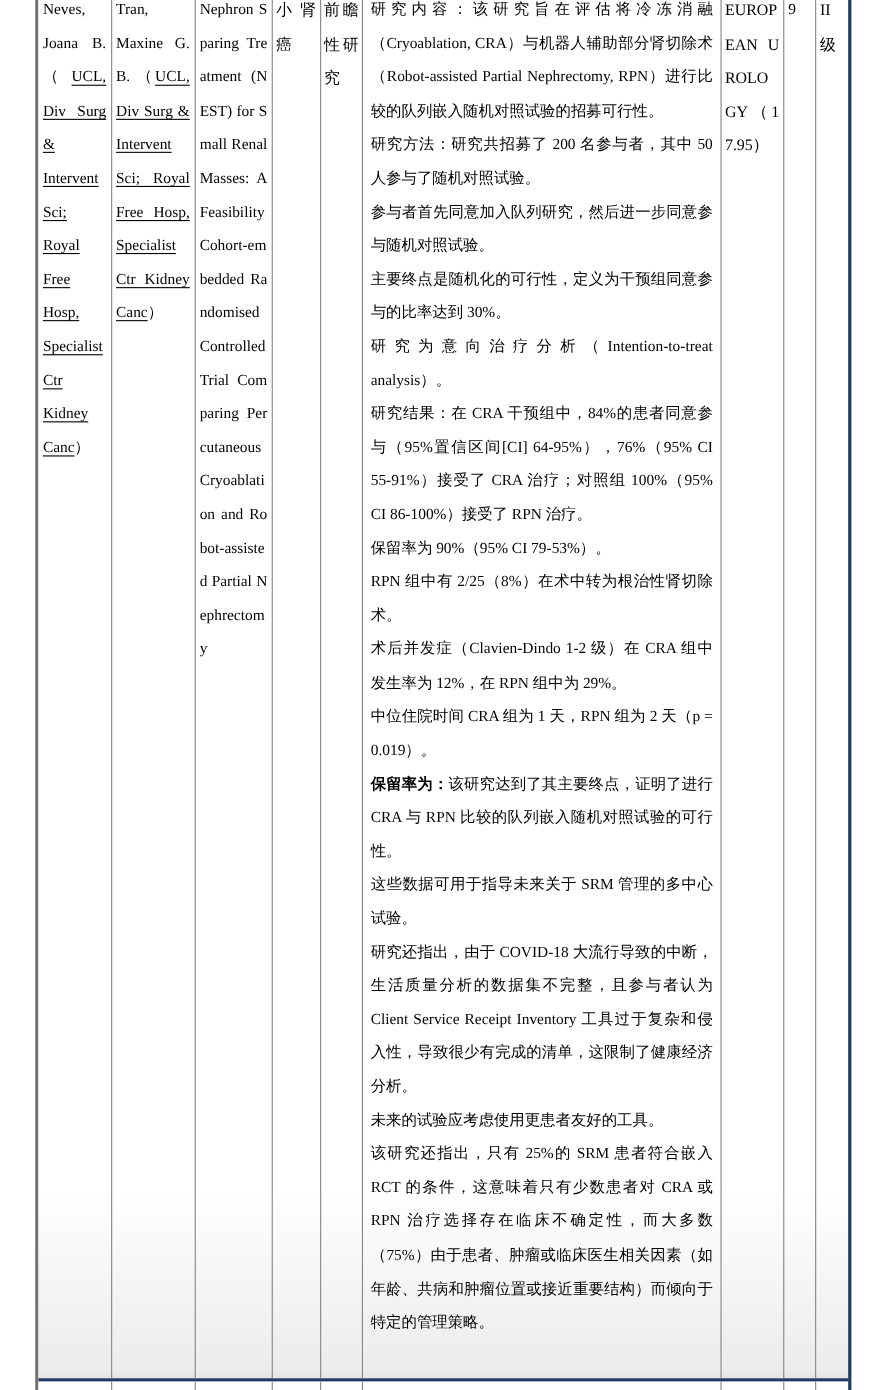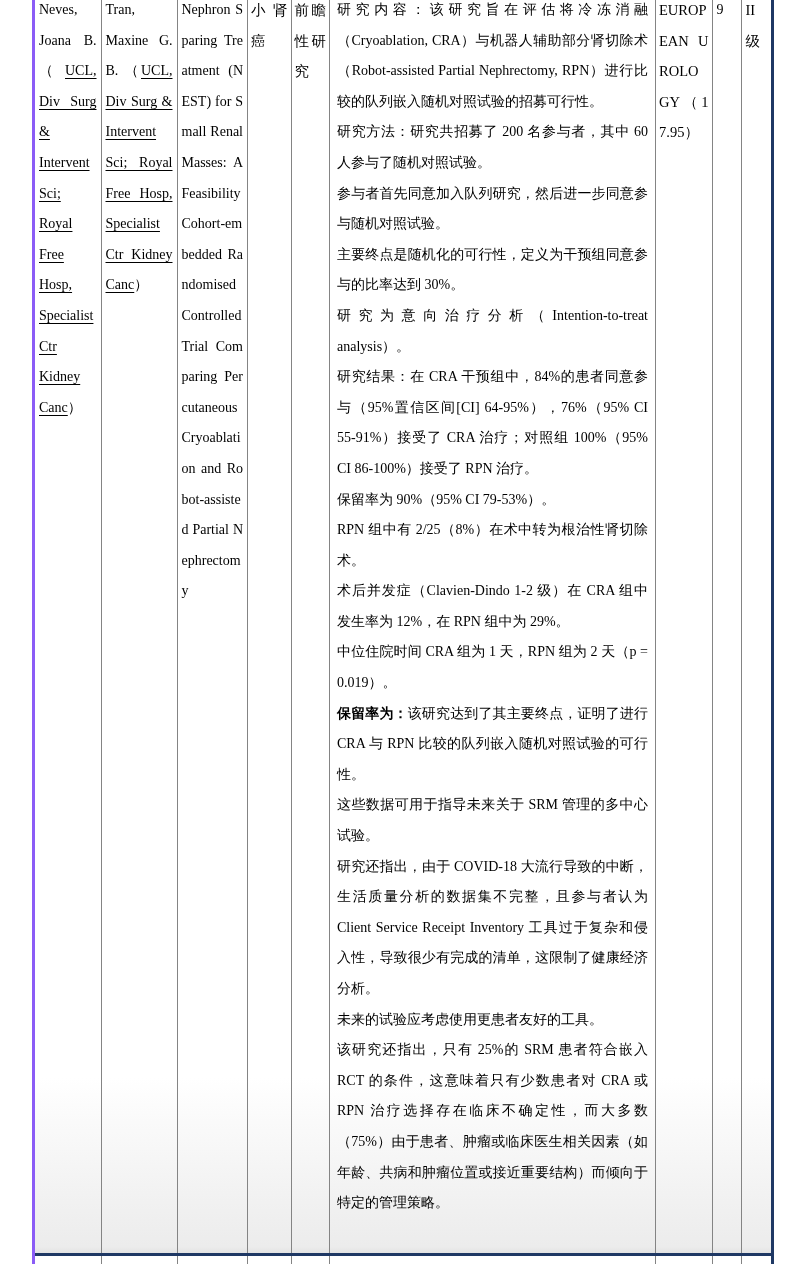--- a/index.html
+++ b/index.html
@@ -2,21 +2,21 @@
 <html><head>
 <meta charset="utf-8">
 <style>
   html,body { margin:0; padding:0; }
   body {
     width:800px; height:1264px; overflow:hidden; background:#ffffff;
     font-family:"Liberation Serif","DejaVu Serif",serif; color:#000;
   }
   .doc-table {
     position:absolute; left:32px; top:0; width:742px; box-sizing:border-box;
-    border-left:3px solid #8b5cf6; border-right:3px solid #1f3864;
+    border-left:3px solid #737373; border-right:3px solid #1f3864;
   }
   .row {
     display:grid;
     grid-template-columns:66.5px 76px 70.5px 43.5px 38.5px 326px 56.5px 29px 29.5px;
   }
   .row-main {
     height:1253px; overflow:hidden;
     border-bottom:3px solid #1f3864;
     background:linear-gradient(to bottom,#ffffff 0%,#ffffff 86%,#ececec 99.5%,#e3e3e3 100%);
   }
@@ -51,21 +51,21 @@
     <div class="cell c-author"><span>Tran, Maxine G. B. </span><span>（</span><span class="u">UCL, Div Surg &amp; Intervent Sci; Royal Free Hosp, Specialist Ctr Kidney Canc</span><span>）</span></div>
 
     <div class="cell c-title">Nephron Sparing Treatment (NEST) for Small Renal Masses: A Feasibility Cohort-embedded Randomised Controlled Trial Comparing Percutaneous Cryoablation and Robot-assisted Partial Nephrectomy</div>
 
     <div class="cell c-disease">小肾癌</div>
 
     <div class="cell c-type">前瞻性研究</div>
 
     <div class="cell c-summary">
         <div class="para">研究内容：该研究旨在评估将冷冻消融（Cryoablation, CRA）与机器人辅助部分肾切除术（Robot-assisted Partial Nephrectomy, RPN）进行比较的队列嵌入随机对照试验的招募可行性。</div>
-        <div class="para">研究方法：研究共招募了 200 名参与者，其中 60 人参与了随机对照试验。</div>
+        <div class="para">研究方法：研究共招募了 200 名参与者，其中 50 人参与了随机对照试验。</div>
         <div class="para">参与者首先同意加入队列研究，然后进一步同意参与随机对照试验。</div>
         <div class="para">主要终点是随机化的可行性，定义为干预组同意参与的比率达到 30%。</div>
         <div class="para">研究为意向治疗分析（Intention-to-treat analysis）。</div>
         <div class="para">研究结果：在 CRA 干预组中，84%的患者同意参与（95%置信区间[CI] 64-95%），76%（95% CI 55-91%）接受了 CRA 治疗；对照组 100%（95% CI 86-100%）接受了 RPN 治疗。</div>
         <div class="para">保留率为 90%（95% CI 79-53%）。</div>
         <div class="para">RPN 组中有 2/25（8%）在术中转为根治性肾切除术。</div>
         <div class="para">术后并发症（Clavien-Dindo 1-2 级）在 CRA 组中发生率为 12%，在 RPN 组中为 29%。</div>
         <div class="para">中位住院时间 CRA 组为 1 天，RPN 组为 2 天（p = 0.019）。</div>
         <div class="para"><b>保留率为：</b>该研究达到了其主要终点，证明了进行 CRA 与 RPN 比较的队列嵌入随机对照试验的可行性。</div>
         <div class="para">这些数据可用于指导未来关于 SRM 管理的多中心试验。</div>

